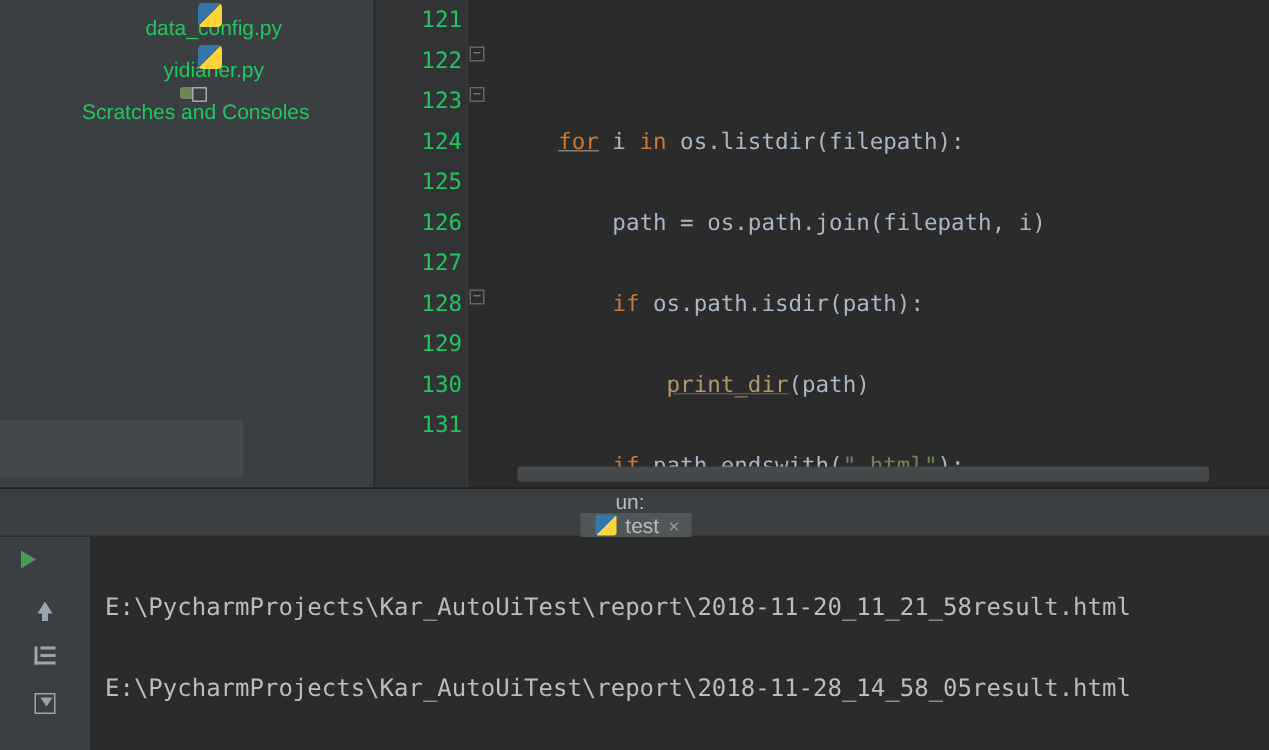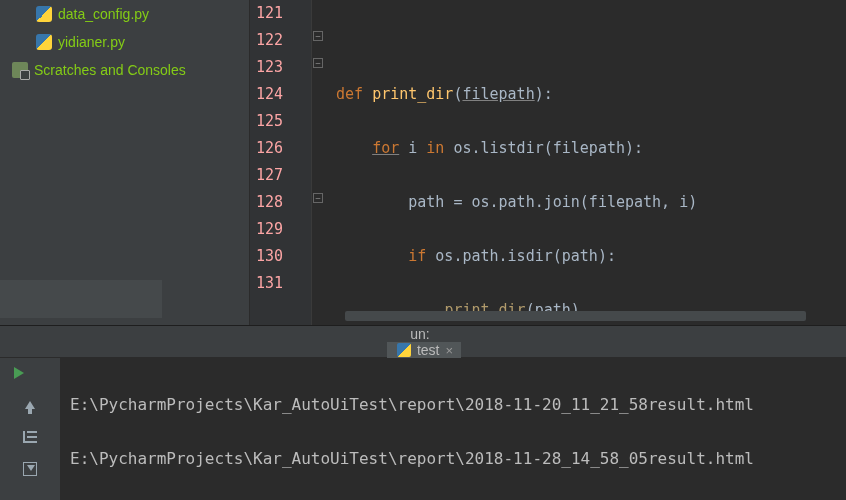--- a/index.html
+++ b/index.html
@@ -21,22 +21,23 @@
     background: #3c3f41;
     padding: 0;
     border-right: 1px solid #2b2b2b;
     overflow: hidden;
   }
   .tree-item {
     display: flex;
     align-items: center;
     padding: 2px 0 2px 36px;
     height: 28px;
-    color: #84cc16;
+    color: #22c55e;
     cursor: pointer;
+    flex-direction: column;
   }
   .tree-item.top { padding-left: 12px; }
   .tree-item .py-icon {
     width: 16px; height: 16px;
     margin-right: 6px;
     position: relative;
   }
   .py-icon::before {
     content: "";
     position: absolute;
@@ -76,22 +77,22 @@
     background: #2b2b2b;
     display: flex;
     font-family: "Consolas", "Menlo", monospace;
     font-size: 15px;
     line-height: 27px;
     position: relative;
   }
   .gutter {
     width: 62px;
     text-align: right;
-    color: #fca5a5;
-    padding-right: 28px;
+    color: #22c55e;
+    padding-right: 3px;
     background: #313335;
     border-right: 1px solid #3a3a3a;
     user-select: none;
   }
   .gutter div { height: 27px; position: relative; }
   .fold-region {
     position: absolute;
     left: 62px;
     width: 14px;
     top: 0; bottom: 0;
@@ -282,21 +283,20 @@
       <div>130</div>
       <div>131</div>
     </div>
     <div class="fold-region">
       <div class="fold-mark" style="top:31px">−</div>
       <div class="fold-mark" style="top:58px">−</div>
       <div class="fold-mark" style="top:193px">−</div>
     </div>
     <div class="code">
 <div class="code-line"></div>
-<div class="code-line"><span class="kw">def</span> <span class="fn">print_dir</span>(<span class="und">filepath</span>):</div>
 <div class="code-line">    <span class="kw und">for</span> i <span class="kw">in</span> os.listdir(filepath):</div>
 <div class="code-line">        path = os.path.join(filepath, i)</div>
 <div class="code-line">        <span class="kw">if</span> os.path.isdir(path):</div>
 <div class="code-line">            <span class="call">print_dir</span>(path)</div>
 <div class="code-line">        <span class="kw">if</span> path.endswith(<span class="str">".html"</span>):</div>
 <div class="code-line">            <span class="call">print</span>(path)</div>
 <div class="code-line"></div>
 
 
     </div>

